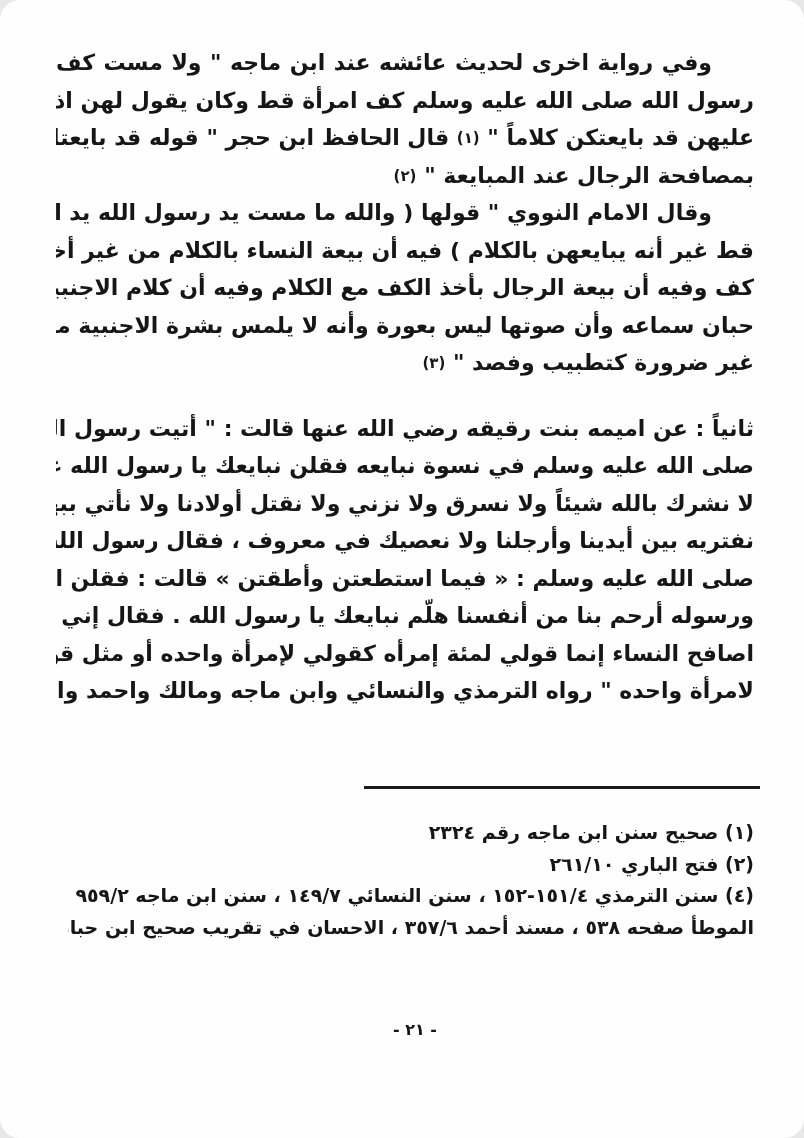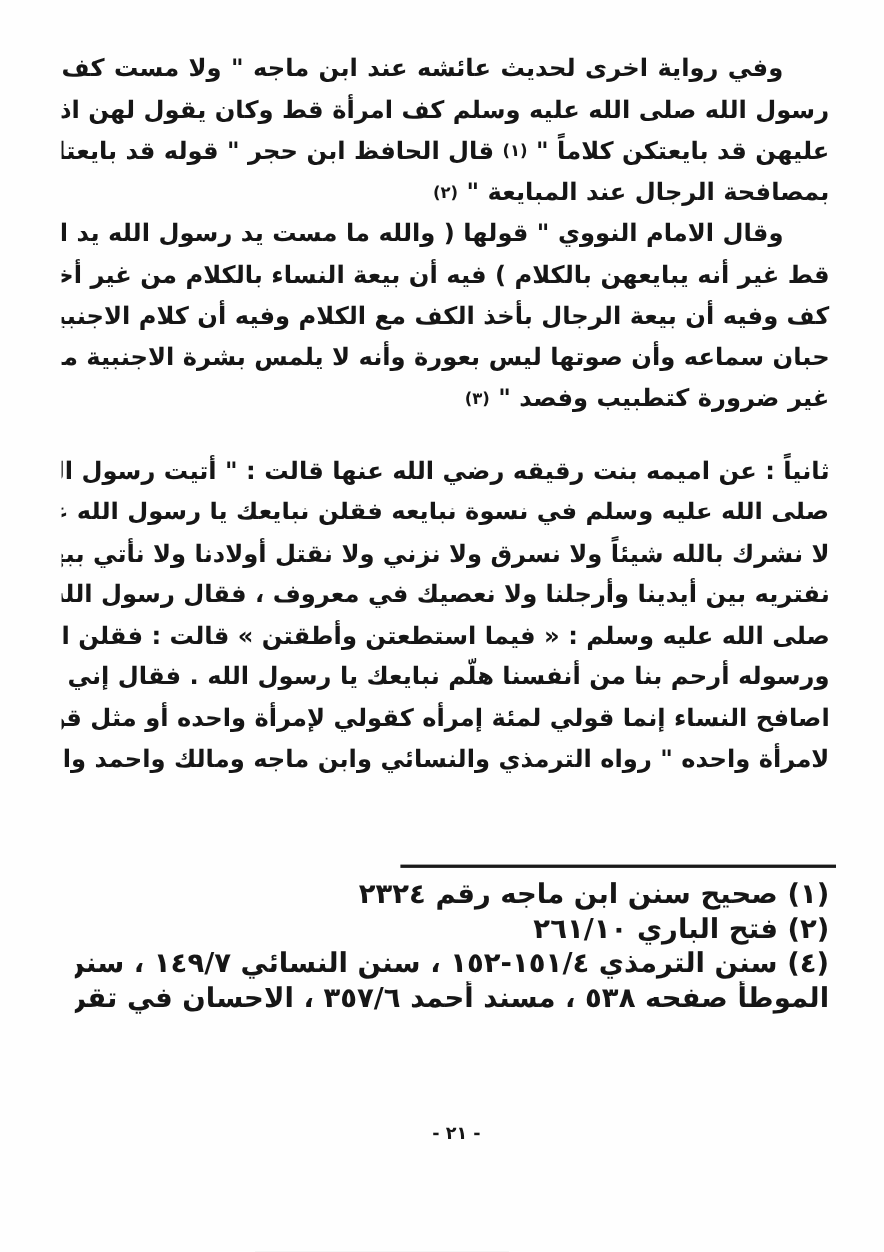--- a/index.html
+++ b/index.html
@@ -8,20 +8,21 @@
     width:804px;height:1138px;
     margin:0;
     background:#fefefe;
     direction:rtl;
     font-family:"DejaVu Sans",sans-serif;
     font-weight:bold;
     color:#161616;
     box-sizing:border-box;
     padding:44px 50px 0 56px;
     overflow:hidden;
+    border-radius:20px;
   }
   .bodytext{font-size:22px;}
   .bline{
     height:37.5px;
     line-height:37.5px;
     text-align:justify;
     text-align-last:justify;
     -moz-text-align-last:justify;
     overflow:hidden;
     white-space:nowrap;
@@ -31,22 +32,22 @@
   .para3{margin-top:28px;}
   .ref{font-size:15px;vertical-align:2px;}
   .separator{
     position:absolute;
     top:786px;right:44px;
     width:396px;height:3px;
     background:#1a1a1a;
   }
   .footnotes{
     position:absolute;
-    top:797px;right:50px;left:56px;
-    font-size:25px;
+    top:817px;right:50px;left:56px;
+    font-size:19px;
   }
   .fline{
     height:31.5px;
     line-height:31.5px;
     text-align:right;
     overflow:hidden;
   }
   .fline.fjust{
     text-align:justify;
     text-align-last:justify;

